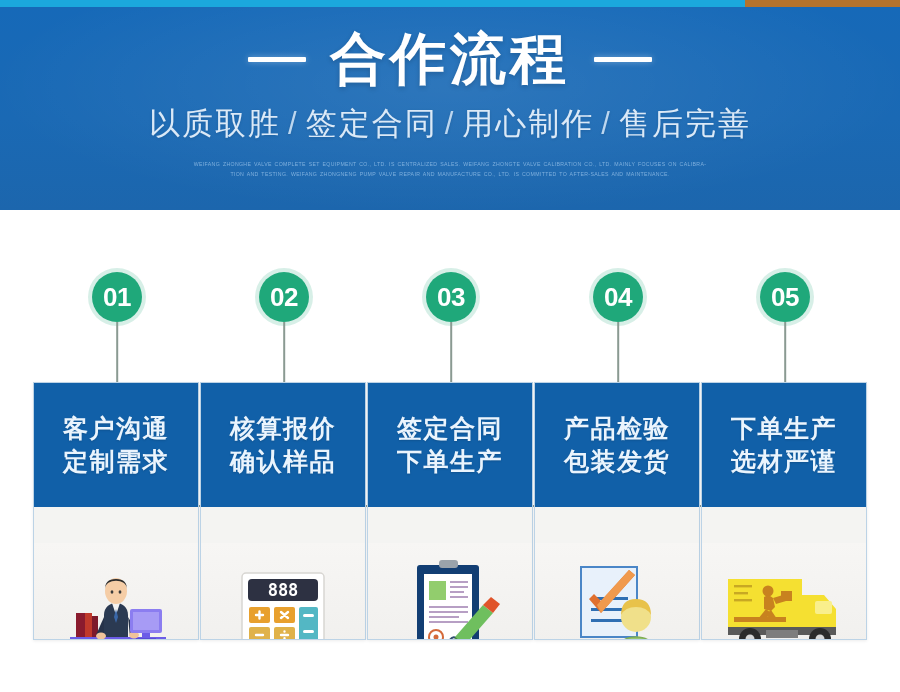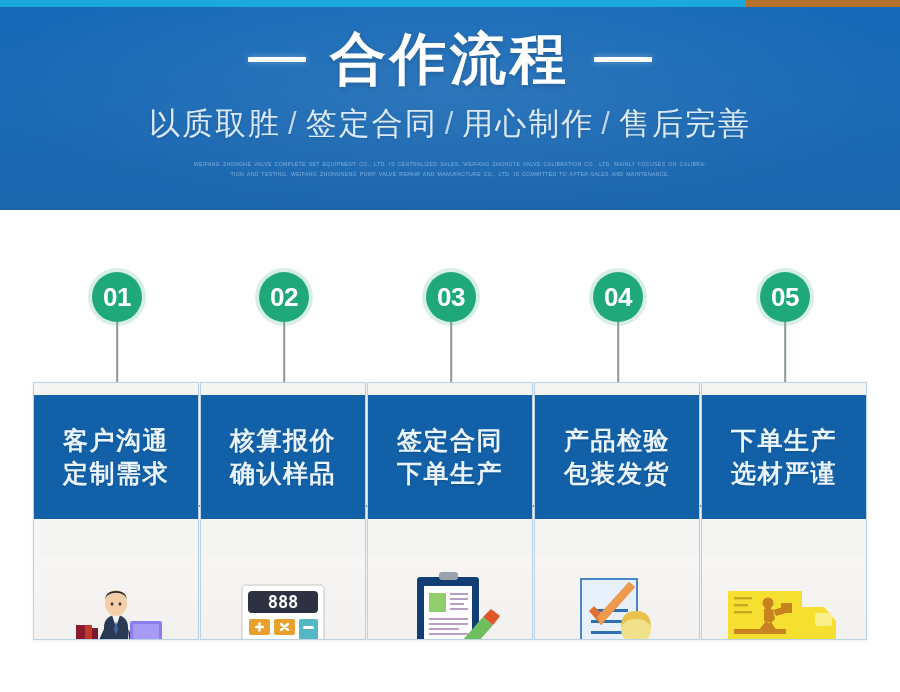--- a/index.html
+++ b/index.html
@@ -127,21 +127,20 @@
     border:1px solid #bcd3e6;
     box-shadow:0 1px 3px rgba(0,0,0,0.08);
     box-sizing:border-box;
     overflow:hidden;
   }
   .card-head{
     height:124px;width:100%;
     background:#1160a8;
     display:flex;flex-direction:column;align-items:center;justify-content:center;
     box-sizing:border-box;
-    margin-top:12px;
   }
   .card-head .l{
     color:#eaf4fd;font-size:25px;font-weight:bold;letter-spacing:1.5px;line-height:1.32;
     text-shadow:0 1px 2px rgba(0,0,0,.15);
   }
   .card-body{
     height:132px;width:100%;
     background:linear-gradient(180deg,#f7f6f4 0%,#efeeec 100%);
     display:flex;align-items:center;justify-content:center;
     box-sizing:border-box;

